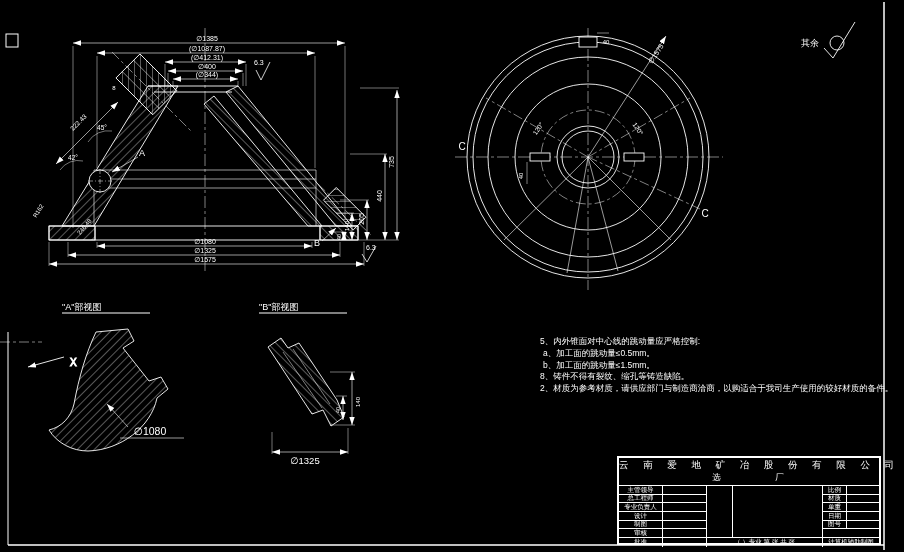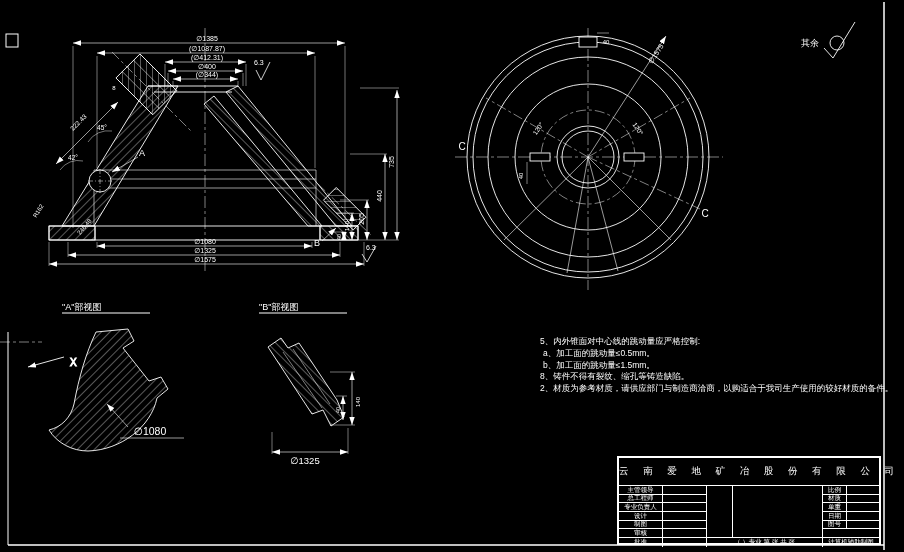--- a/index.html
+++ b/index.html
@@ -228,20 +228,21 @@
     <div class="sub">a、加工面的跳动量≤0.5mm。</div>
     <div class="sub">b、加工面的跳动量≤1.5mm。</div>
     <div>8、铸件不得有裂纹、缩孔等铸造缺陷。</div>
     <div>2、材质为参考材质，请供应部门与制造商洽商，以购适合于我司生产使用的较好材质的备件。</div>
   </div>
 
   
   <div class="titleblock">
     <div class="tb-company">
       <div class="tb-c1">云 南 爱 地 矿 冶 股 份 有 限 公 司</div>
+      <div class="tb-c2">选　　　　　厂</div>
     </div>
     <div class="tb-grid">
 
       <div class="tb-cell" style="grid-row:1;grid-column:1">主管领导</div>
       <div class="tb-cell" style="grid-row:2;grid-column:1">总工程师</div>
       <div class="tb-cell" style="grid-row:3;grid-column:1">专业负责人</div>
       <div class="tb-cell" style="grid-row:4;grid-column:1">设计</div>
       <div class="tb-cell" style="grid-row:5;grid-column:1">制图</div>
       <div class="tb-cell" style="grid-row:6;grid-column:1">审核</div>
       <div class="tb-cell noB" style="grid-row:7;grid-column:1">批准</div>

